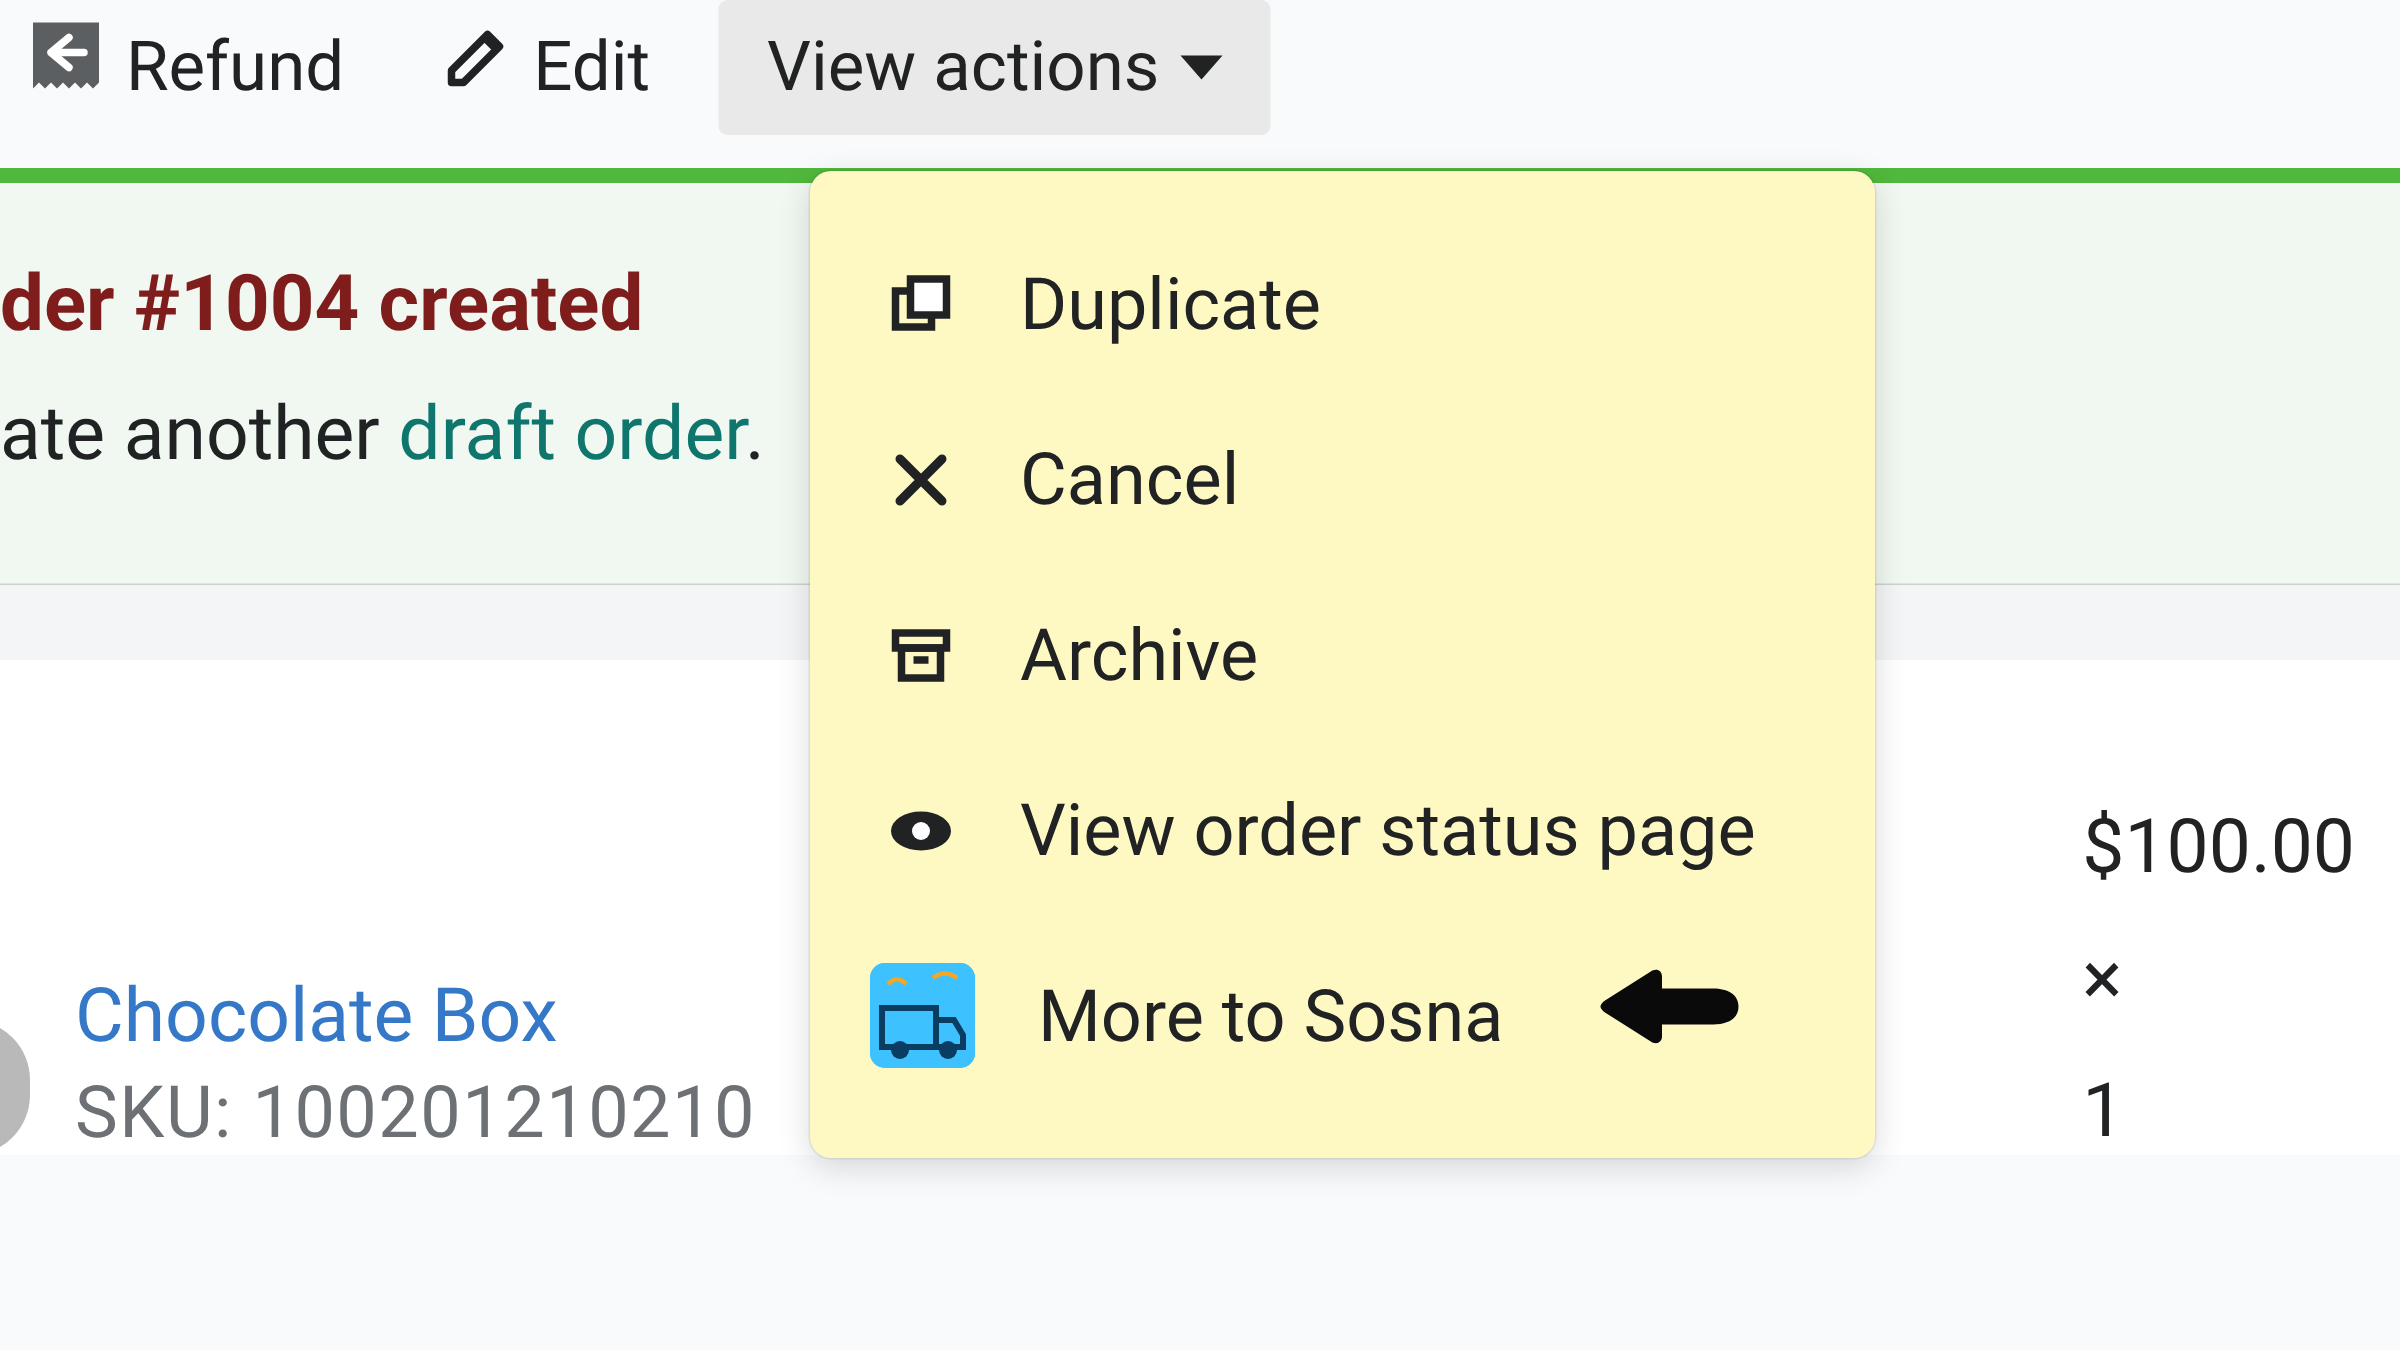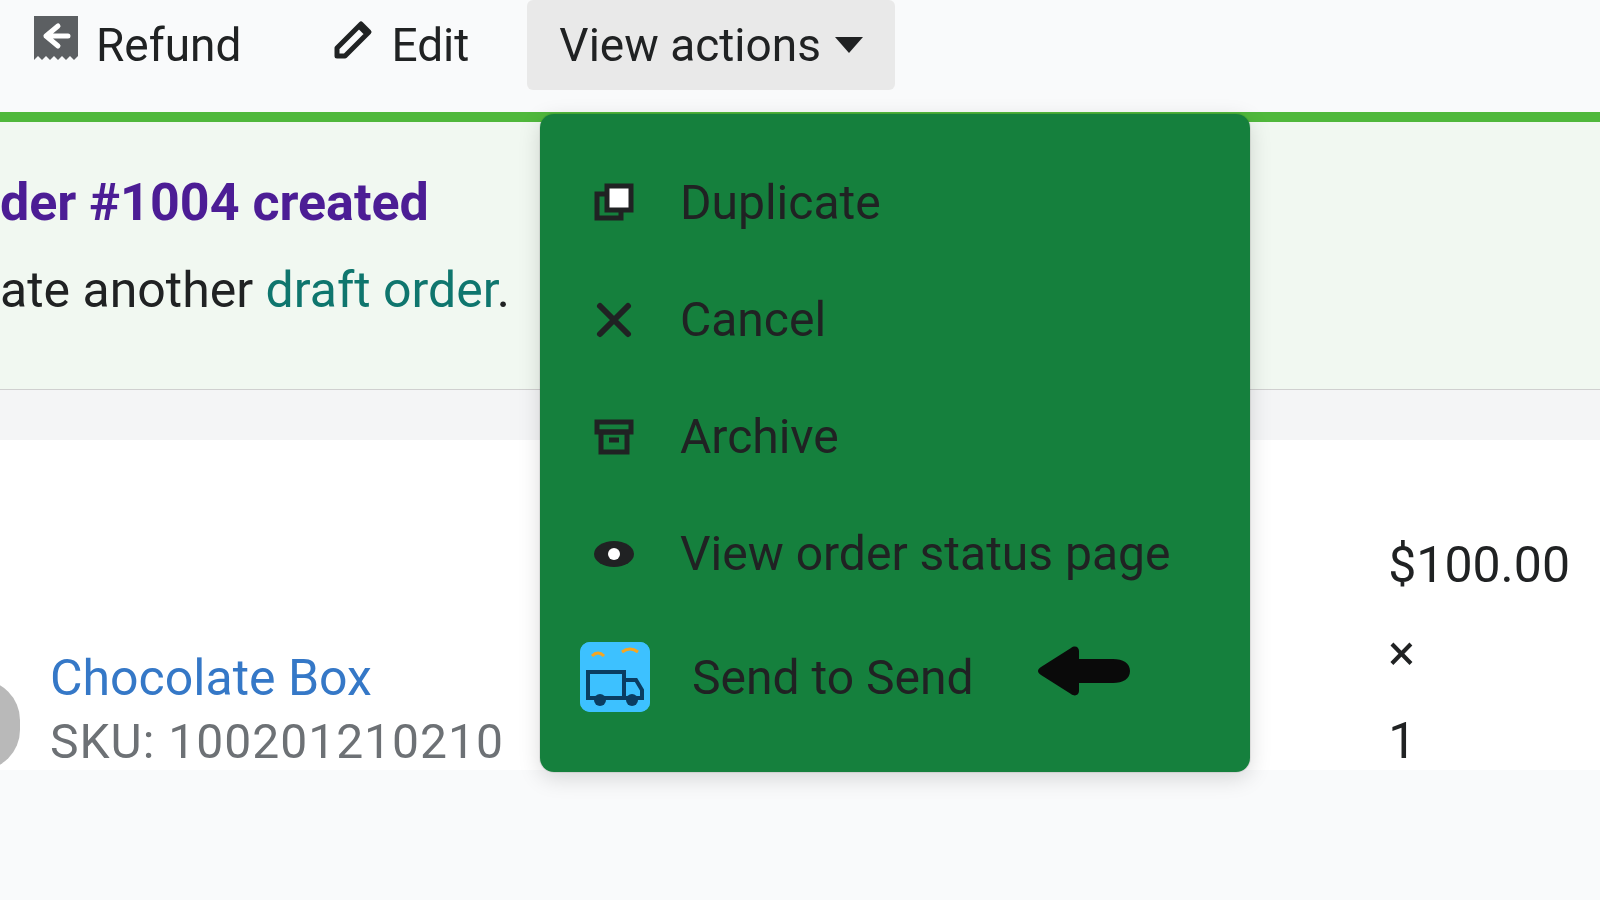--- a/index.html
+++ b/index.html
@@ -22,41 +22,41 @@
       padding: 0 0 22px 0;
       background: #f9fafb;
     }
     .toolbar-btn {
       display: flex;
       align-items: center;
       gap: 14px;
       font-size: 46px;
       color: #202223;
       cursor: pointer;
-      padding: 8px 30px;
+      padding: 8px 18px;
       border-radius: 8px;
     }
     .toolbar-btn.more {
       background: #e9e9e9;
       padding: 18px 32px;
       border-radius: 6px;
     }
     .green-bar {
       height: 10px;
       background: #50b83c;
     }
     .banner {
       background: #f1f8f1;
       padding: 50px 0 70px 0;
       border-bottom: 1px solid #d0d0d0;
     }
     .banner-title {
       font-size: 52px;
       font-weight: 700;
-      color: #4c1d95;
+      color: #7f1d1d;
       padding-left: 0;
     }
     .banner-sub {
       font-size: 50px;
       color: #202223;
       margin-top: 28px;
     }
     .banner-sub a {
       color: #0f766e;
       text-decoration: none;
@@ -108,21 +108,21 @@
       display: flex;
       gap: 30px;
       align-items: baseline;
       flex-direction: column;
     }
     .dropdown {
       position: absolute;
       top: 114px;
       left: 540px;
       width: 710px;
-      background: #15803d;
+      background: #fef9c3;
       border-radius: 14px;
       box-shadow: 0 0 0 1px rgba(0,0,0,0.07), 0 6px 22px rgba(0,0,0,0.15);
       padding: 30px 0;
       z-index: 100;
     }
     .dropdown-item {
       display: flex;
       align-items: center;
       gap: 42px;
       padding: 30px 50px;
@@ -261,20 +261,20 @@
       <svg width="70" height="70" viewBox="0 0 70 70" style="position:absolute;top:0;left:0">
         <rect width="70" height="70" fill="#3dc1ff"></rect>
         <path d="M12 14 Q18 8 24 14" stroke="#f5a623" stroke-width="3" fill="none"></path>
         <path d="M42 10 Q50 4 58 10" stroke="#f5a623" stroke-width="3" fill="none"></path>
         <rect x="8" y="30" width="36" height="26" fill="none" stroke="#0a3d62" stroke-width="4"></rect>
         <path d="M44 38 H56 L62 48 V56 H44 Z" fill="none" stroke="#0a3d62" stroke-width="4"></path>
         <circle cx="20" cy="58" r="6" fill="#0a3d62"></circle>
         <circle cx="52" cy="58" r="6" fill="#0a3d62"></circle>
       </svg>
     </span>
-    <span>Send to Send</span>
+    <span>More to Sosna</span>
     <span class="pointer-hand">
       <svg width="100" height="56" viewBox="0 0 100 56">
         <path d="M95 28 C95 20 88 16 78 16 L44 16 L44 8 C44 4 40 2 36 5 L6 24 C2 27 2 29 6 32 L36 51 C40 54 44 52 44 48 L44 40 L78 40 C88 40 95 36 95 28 Z" fill="#0a0a0a"></path>
       </svg>
     </span>
   </div>
 </div>
 
 </body></html>

